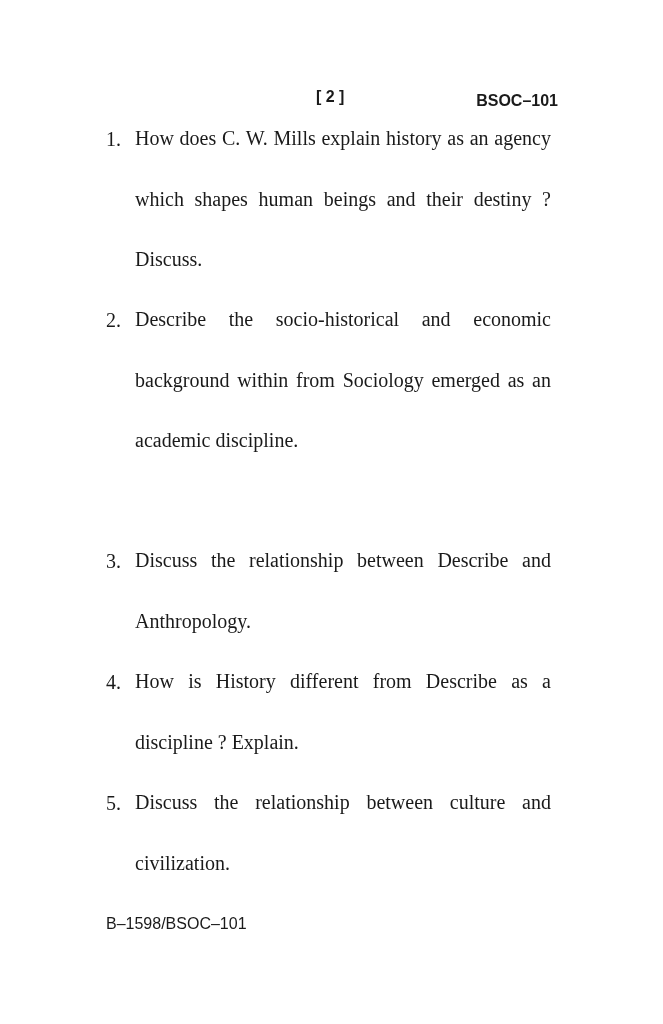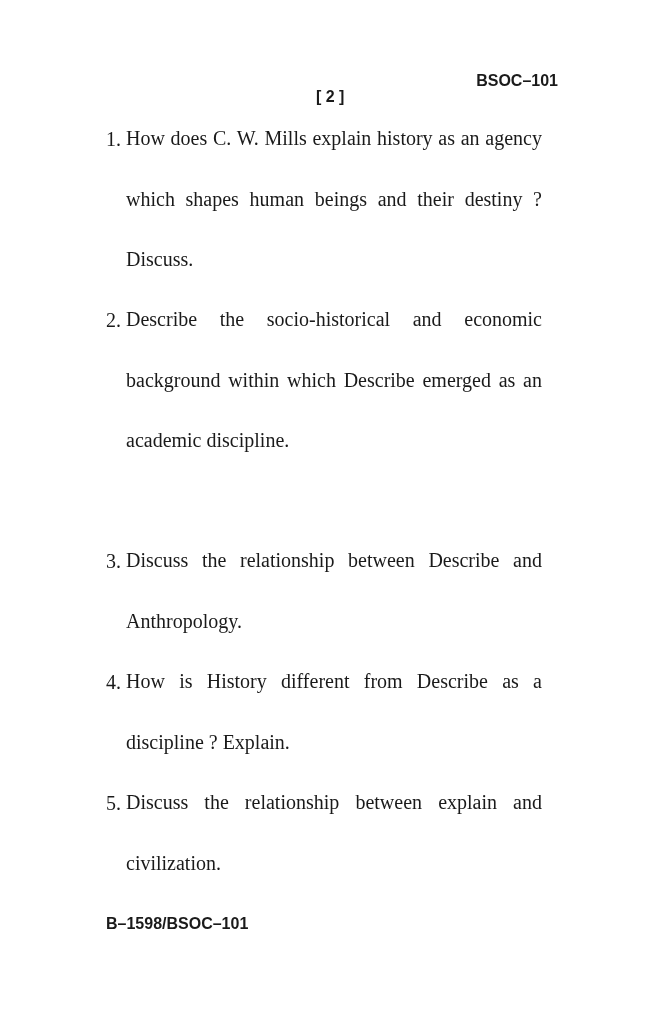--- a/index.html
+++ b/index.html
@@ -2,63 +2,63 @@
 <html><head>
   <meta charset="utf-8">
   <style>
     html, body { margin: 0; padding: 0; background: #ffffff; }
     body { width: 663px; height: 1024px; position: relative; overflow: hidden; color: #1a1a1a; }
     .header-page {
       position: absolute; left: 316px; top: 88px;
       font-family: "Liberation Sans", sans-serif; font-weight: bold; font-size: 16px;
     }
     .header-code {
-      position: absolute; right: 105px; top: 72px;
+      position: absolute; right: 105px; top: 92px;
       font-family: "Liberation Sans", sans-serif; font-weight: bold; font-size: 16px;
     }
     .questions { position: absolute; left: 0; top: 0; width: 663px; }
     .q {
       position: absolute; left: 106px; width: 452px;
       font-family: "Liberation Serif", serif; font-size: 20px; color: #1a1a1a;
     }
     .q-num { position: absolute; left: 0; top: 0; }
     .q-text {
-      position: absolute; left: 20px; width: 416px;
+      position: absolute; left: 29px; width: 416px;
       text-align: justify; text-align-last: left;
       line-height: 60.5px; margin-top: -20px;
     }
     .footer-code {
       position: absolute; left: 106px; top: 915px;
-      font-family: "Liberation Sans", sans-serif; font-weight: bold; font-size: 16px;
+      font-family: "Liberation Sans", sans-serif; font-weight: normal; font-size: 16px;
     }
   </style>
 </head>
 <body>
 
 <div>
   <div class="header-page">[ 2 ]</div>
   <div class="header-code">BSOC–101</div>
 </div>
 
 <div class="questions">
   <div class="q" style="top:128px;">
     <span class="q-num">1.</span>
     <div class="q-text">How does C. W. Mills explain history as an agency which shapes human beings and their destiny ? Discuss.</div>
   </div>
   <div class="q" style="top:309px;">
     <span class="q-num">2.</span>
-    <div class="q-text">Describe the socio-historical and economic background within which Describe emerged as an academic discipline.</div>
+    <div class="q-text">Describe the socio-historical and economic background within from Sociology emerged as an academic discipline.</div>
   </div>
   <div class="q" style="top:550px;">
     <span class="q-num">3.</span>
     <div class="q-text">Discuss the relationship between Describe and Anthropology.</div>
   </div>
   <div class="q" style="top:671px;">
     <span class="q-num">4.</span>
     <div class="q-text">How is History different from Describe as a discipline ? Explain.</div>
   </div>
   <div class="q" style="top:792px;">
     <span class="q-num">5.</span>
-    <div class="q-text">Discuss the relationship between explain and civilization.</div>
+    <div class="q-text">Discuss the relationship between culture and civilization.</div>
   </div>
 </div>
 
 <div class="footer-code">B–1598/BSOC–101</div>
 
 </body></html>

